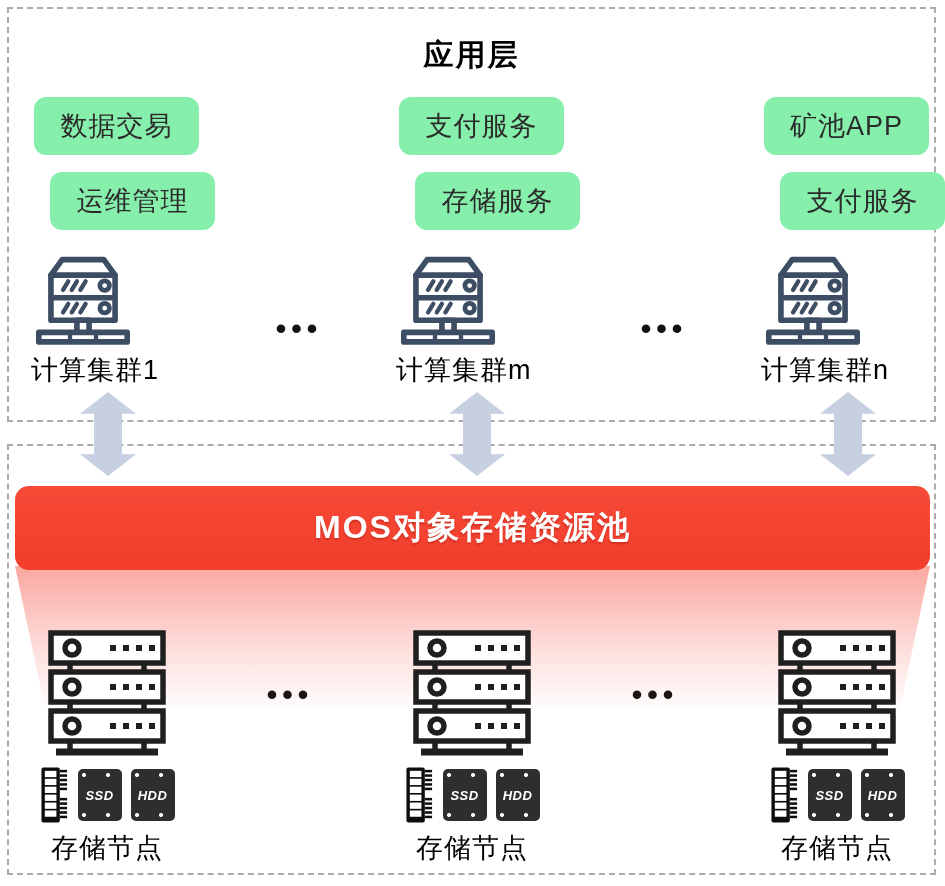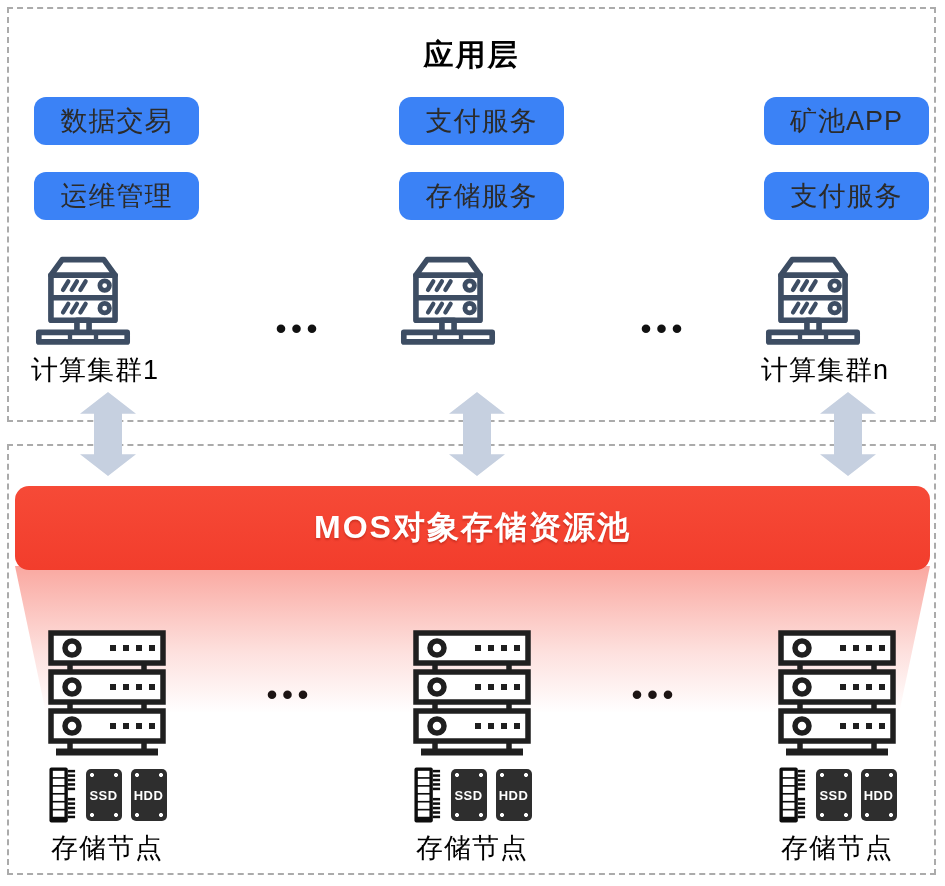--- a/index.html
+++ b/index.html
@@ -8,25 +8,25 @@
 
   
   .layer-box { position:absolute; border:2px dashed #ababab; background:transparent; }
   .app-box { left:7px; top:7px; width:929px; height:415px; }
   .storage-box { left:7px; top:444px; width:929px; height:431px; }
 
   .layer-title { position:absolute; top:26px; left:0; width:100%; text-align:center;
                  font-size:30px; font-weight:800; color:#000; letter-spacing:2px; }
 
   
-  .pill { position:absolute; width:165px; height:48px; background:#3b82f6; border-radius:12px;
+  .pill { position:absolute; width:165px; height:58px; background:#86efac; border-radius:12px;
           display:flex; align-items:center; justify-content:center;
           font-size:27px; color:#2b2b2b; letter-spacing:1px; }
   .c0 { left:25px; }  .c1 { left:390px; } .c2 { left:755px; }
-  .r0 { top:88px; }   .r1 { top:163px; }
+  .r0 { top:88px; }   .r1 { top:163px;margin-left:16px; }
 
   
   .cluster-group { position:absolute; top:237px; width:170px;
                    display:flex; flex-direction:column; align-items:flex-start; }
   .g0 { left:22px; } .g1 { left:387px; } .g2 { left:752px; }
   .cluster-label, .node-label { margin-top:6px; font-size:27px; color:#000; letter-spacing:1px; white-space:nowrap; }
 
   
   .dots { position:absolute; width:90px; text-align:center; font-size:30px; font-weight:700;
           color:#111; letter-spacing:5px; }
@@ -50,28 +50,28 @@
   
   .pool-glow { position:absolute; left:15px; top:566px; width:915px; height:196px; z-index:1;
                background:linear-gradient(180deg, rgba(244,72,56,0.48) 0%, rgba(244,72,56,0.16) 45%, rgba(244,72,56,0) 75%);
                clip-path: polygon(0% 0%, 100% 0%, 95.5% 100%, 4.5% 100%); }
 
   
   .node-group { position:absolute; top:630px; width:170px; z-index:2;
                 display:flex; flex-direction:column; align-items:center; }
   .disk-row { margin-top:8px; display:flex; align-items:center; gap:9px; height:58px; }
 
-  .disk-chip { width:36px; height:52px; border-radius:5px; color:#fff; font-size:13px; font-weight:700;
+  .disk-chip { width:44px; height:52px; border-radius:5px; color:#fff; font-size:13px; font-weight:700;
                display:flex; align-items:center; justify-content:center; letter-spacing:0.5px;
                background:
                  radial-gradient(circle at 6px 6px, #fff 1.7px, transparent 2.3px),
                  radial-gradient(circle at 30px 6px, #fff 1.7px, transparent 2.3px),
                  radial-gradient(circle at 6px 46px, #fff 1.7px, transparent 2.3px),
                  radial-gradient(circle at 30px 46px, #fff 1.7px, transparent 2.3px),
-                 #2e2e2e; }
+                 #2e2e2e; font-style: italic; }
   svg { display:block; }
 </style>
 </head>
 <body>
 
 <div class="canvas">
 
   <div class="layer-box app-box">
     <div class="layer-title">应用层</div>
 
@@ -124,20 +124,21 @@
           <line x1="37" y1="48" x2="43" y2="38"></line>
             <line x1="47" y1="48" x2="53" y2="38"></line>
             <line x1="57" y1="48" x2="63" y2="38"></line>
           <line x1="37" y1="74" x2="43" y2="64"></line>
             <line x1="47" y1="74" x2="53" y2="64"></line>
             <line x1="57" y1="74" x2="63" y2="64"></line>
         </g>
         <circle cx="85" cy="43" r="5.5" fill="#ffffff" stroke="#3d4d63" stroke-width="5.5"></circle>
         <circle cx="85" cy="69" r="5.5" fill="#ffffff" stroke="#3d4d63" stroke-width="5.5"></circle>
       </svg>
+      <div class="cluster-label">计算集群m</div>
     </div>
 
     <div class="dots dots-top-2">•••</div>
 
     <div class="cluster-group g2">
       <svg width="104" height="100" viewBox="0 0 120 110">
         <g stroke="#3d4d63" stroke-width="6.5" fill="#ffffff" stroke-linejoin="round">
           <path d="M23 31 L36 13 L84 13 L97 31 Z"></path>
           <rect x="23" y="31" width="74" height="52"></rect>
           <line x1="23" y1="57" x2="97" y2="57"></line>

